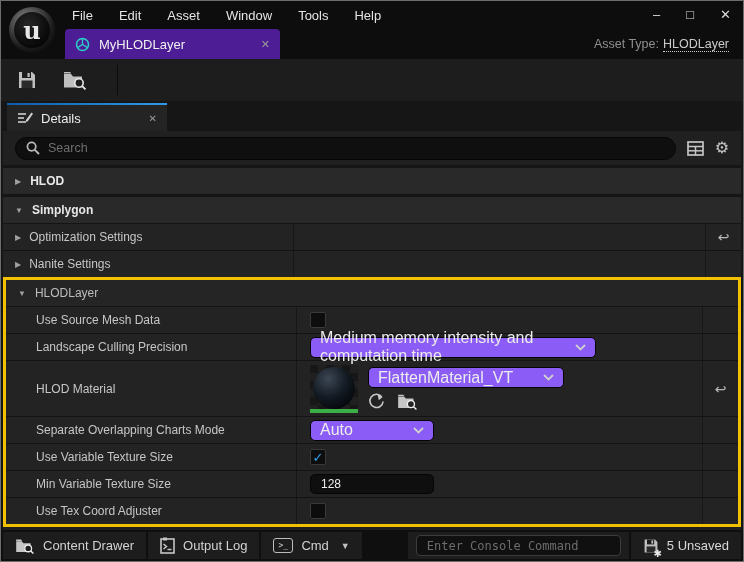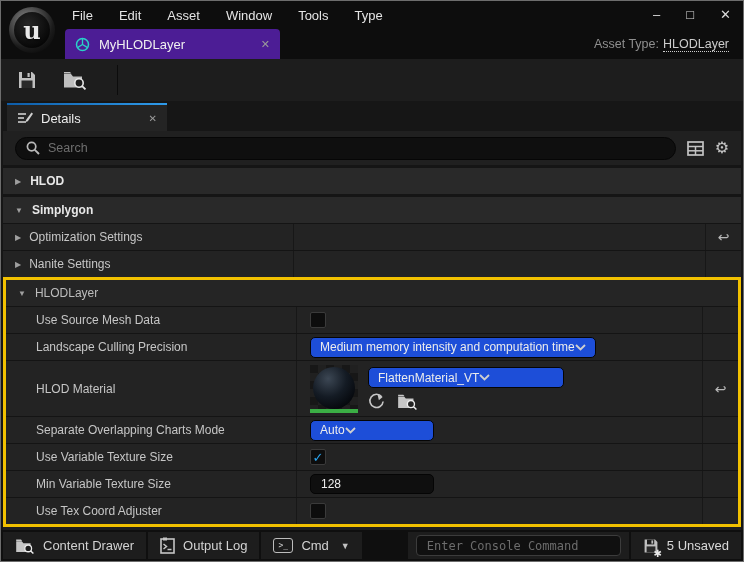--- a/index.html
+++ b/index.html
@@ -60,22 +60,22 @@
                color:#c6c6c6; font-size:12px; }
   .label-col.arrow { padding-left:12px; }
   .value-col { flex:1; display:flex; align-items:center; padding-left:13px; }
   .reset-col { width:36px; border-left:1px solid #171717; display:flex; align-items:center; justify-content:center;
                color:#b8b8b8; font-size:14px; }
 
   .checkbox { width:16px; height:16px; border-radius:2px; background:#0d0d0d; border:1px solid #3a3a3a;
               display:flex; align-items:center; justify-content:center; }
   .checkbox .check { color:#2aa6f2; font-size:13px; font-weight:bold; line-height:1; }
 
-  .dropdown { height:21px; background:#1d4ed8; border:1px solid #050505; border-radius:5px; display:flex;
-              align-items:center; justify-content:flex-start; padding:0 9px; color:#ececec; font-size:12px; }
+  .dropdown { height:21px; background:#8b5cf6; border:1px solid #050505; border-radius:5px; display:flex;
+              align-items:center; justify-content:space-between; padding:0 9px; color:#ececec; font-size:16px; }
   .dd-landscape { width:286px; }
   .dd-flatten { width:196px; }
   .dd-auto { width:124px; }
 
   .text-input { width:124px; height:20px; background:#0f0f0f; border:1px solid #050505; border-radius:5px;
                 color:#ececec; font-size:12px; padding:0 10px; font-family:inherit; outline:none; }
 
   
   .highlight-box { border:3px solid #f2c100; }
 
@@ -109,21 +109,21 @@
   <div class="titlebar">
     <div class="logo">
       <div class="logo-inner">u</div>
     </div>
     <div class="menubar">
       <span class="menu-item">File</span>
       <span class="menu-item">Edit</span>
       <span class="menu-item">Asset</span>
       <span class="menu-item">Window</span>
       <span class="menu-item">Tools</span>
-      <span class="menu-item">Type</span>
+      <span class="menu-item">Help</span>
     </div>
     <div class="win-controls">
       <span>–</span>
       <span>□</span>
       <span>✕</span>
     </div>
 
     <div class="asset-tab">
       <span>
         <svg width="15" height="15" viewBox="0 0 16 16">

